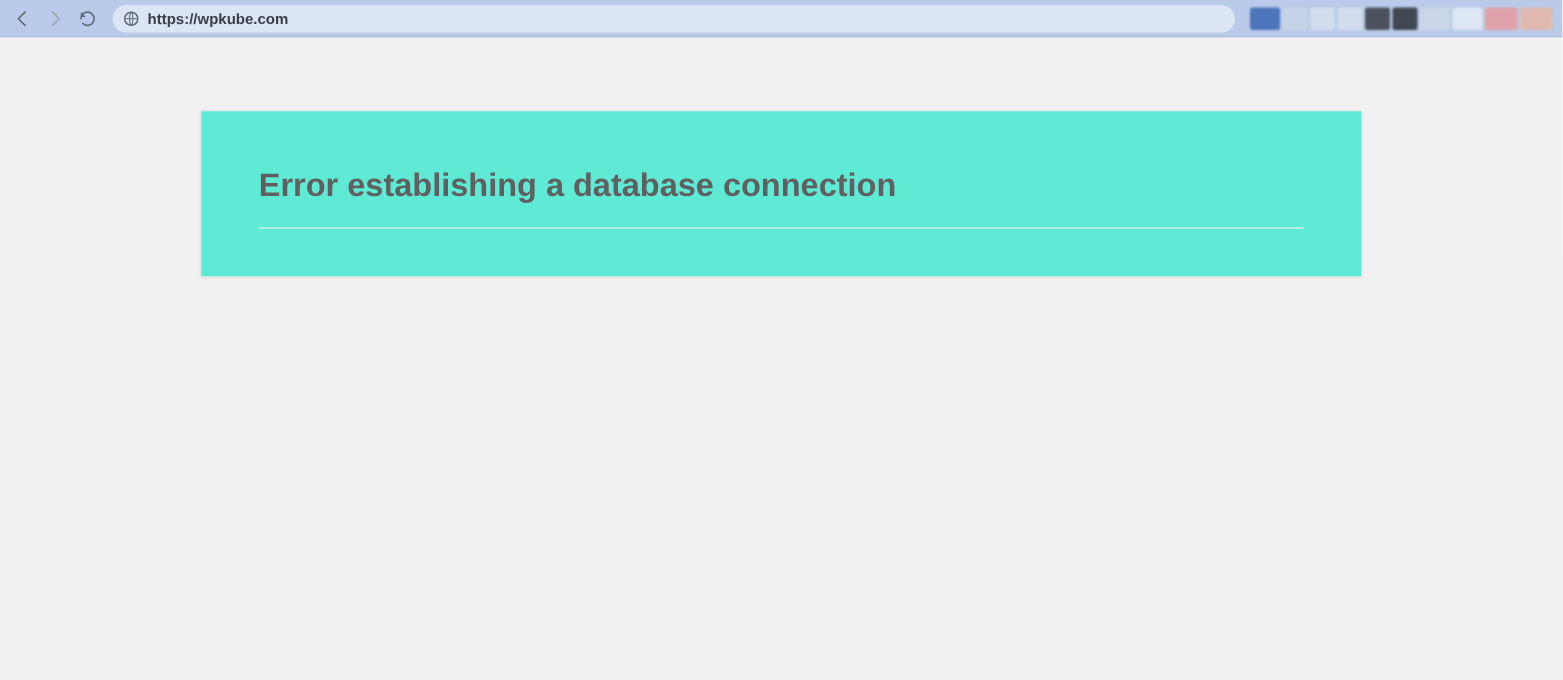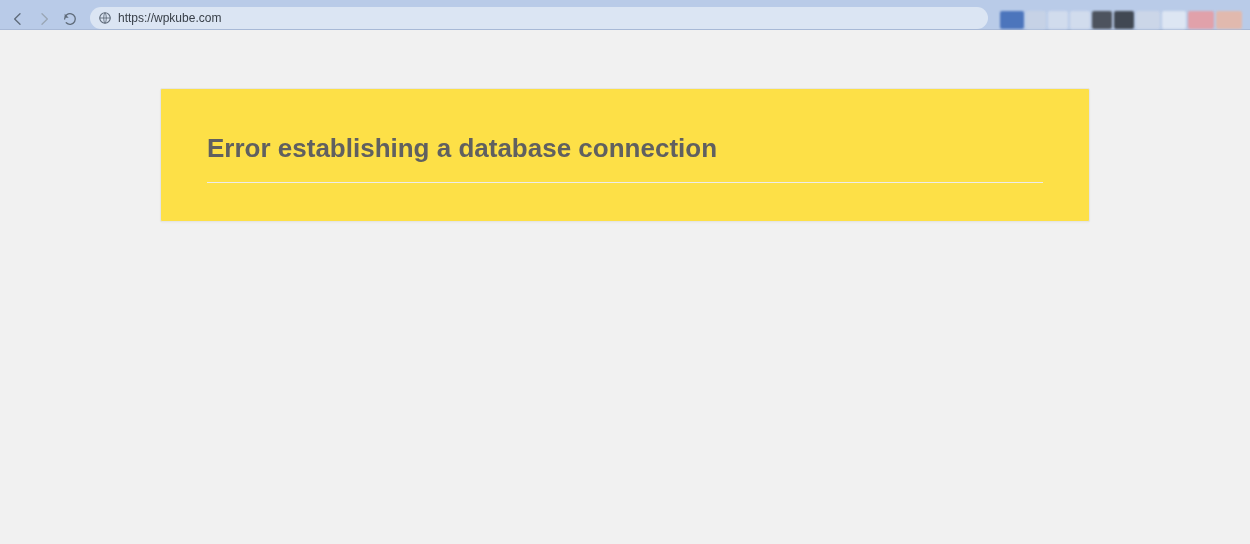--- a/index.html
+++ b/index.html
@@ -4,24 +4,25 @@
   <style>
     * { margin: 0; padding: 0; box-sizing: border-box; }
     html, body { width: 1250px; height: 544px; overflow: hidden; font-family: Arial, Helvetica, sans-serif; }
 
     
     .toolbar {
       width: 100%;
       height: 30px;
       background: #b9cbe8;
       display: flex;
-      align-items: flex-end;
+      align-items: center;
       padding: 0 8px;
       gap: 6px;
       border-bottom: 1px solid #a8b9d6;
+      font-weight: bold;
     }
     .nav-btn {
       width: 20px; height: 20px;
       display: flex; align-items: center; justify-content: center;
       color: #5f6b7a;
       cursor: pointer;
       border-radius: 50%;
     }
     .nav-btn.disabled { color: #9aa6b5; }
     .nav-btn svg { width: 16px; height: 16px; }
@@ -64,21 +65,21 @@
       height: calc(100% - 30px);
       background: #f1f1f1;
       position: relative;
       display: flex;
       justify-content: center;
     }
 
     .error-card {
       margin-top: 58px;
       width: 930px;
-      background: #fde047;
+      background: #5eead4;
       border: 1px solid #e5e5e5;
       border-radius: 2px;
       padding: 44px 46px 38px 46px;
       box-shadow: 0 1px 2px rgba(0,0,0,0.03);
       height: fit-content;
     }
     .error-title {
       font-family: "Segoe UI", Arial, sans-serif;
       font-size: 26px;
       font-weight: 700;

